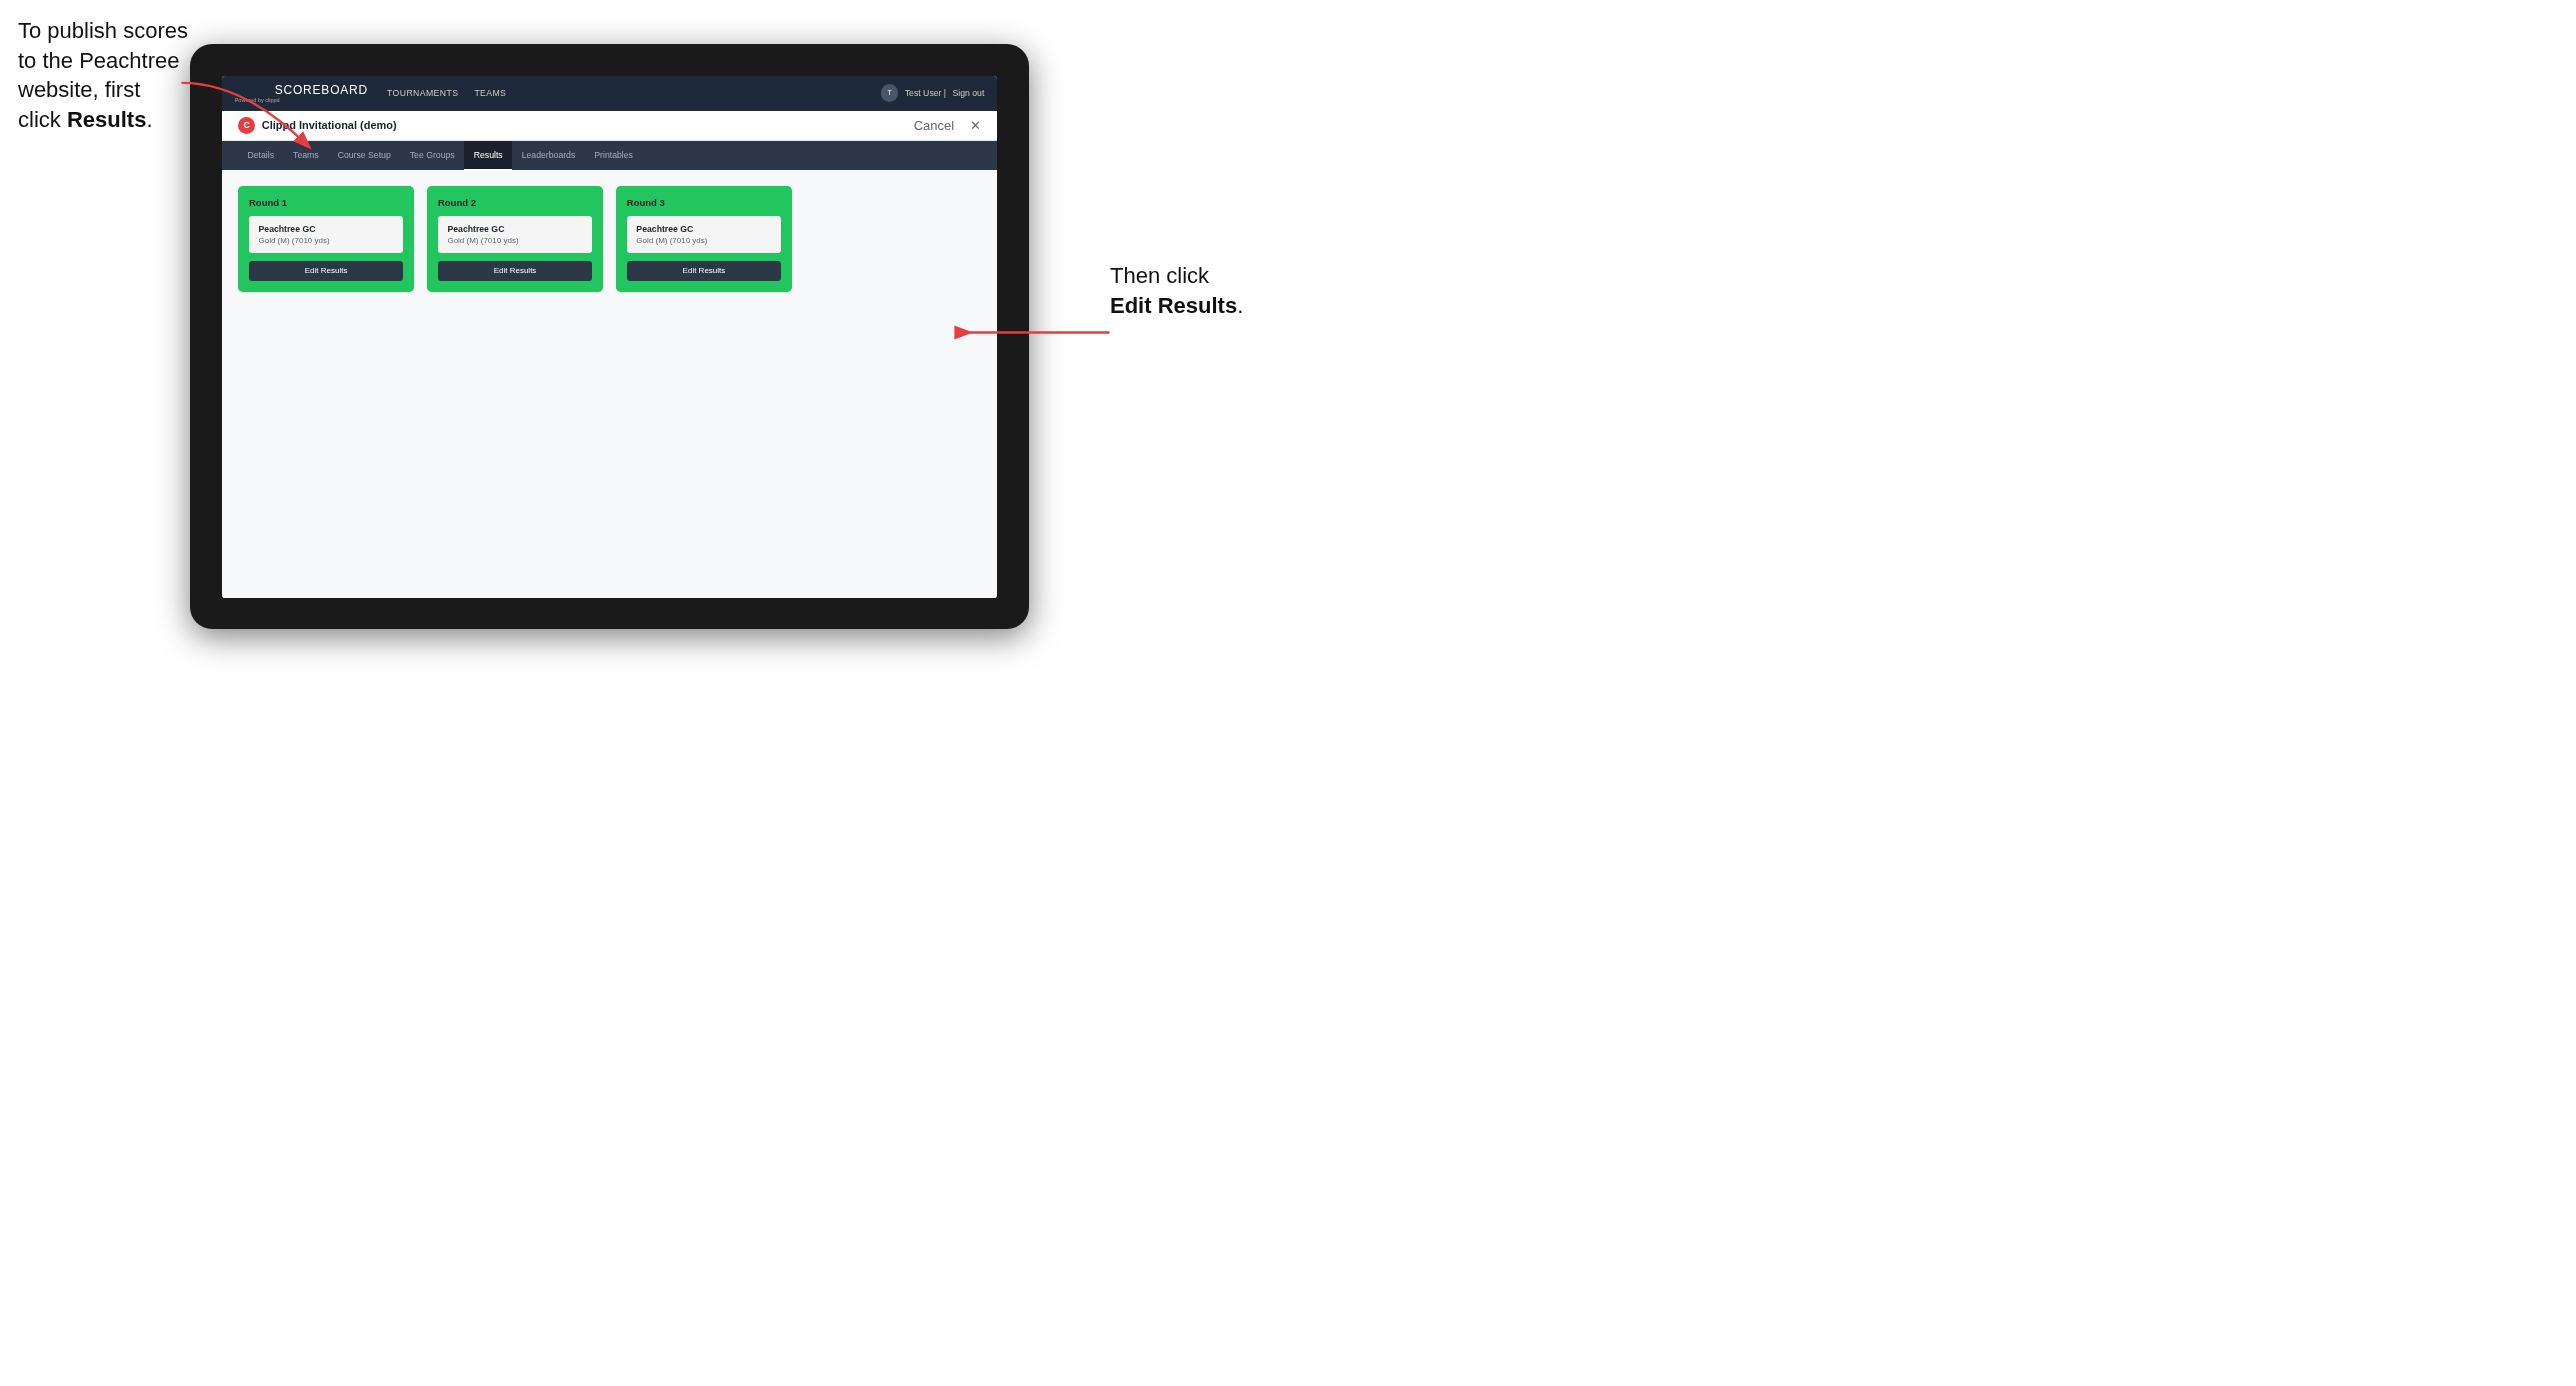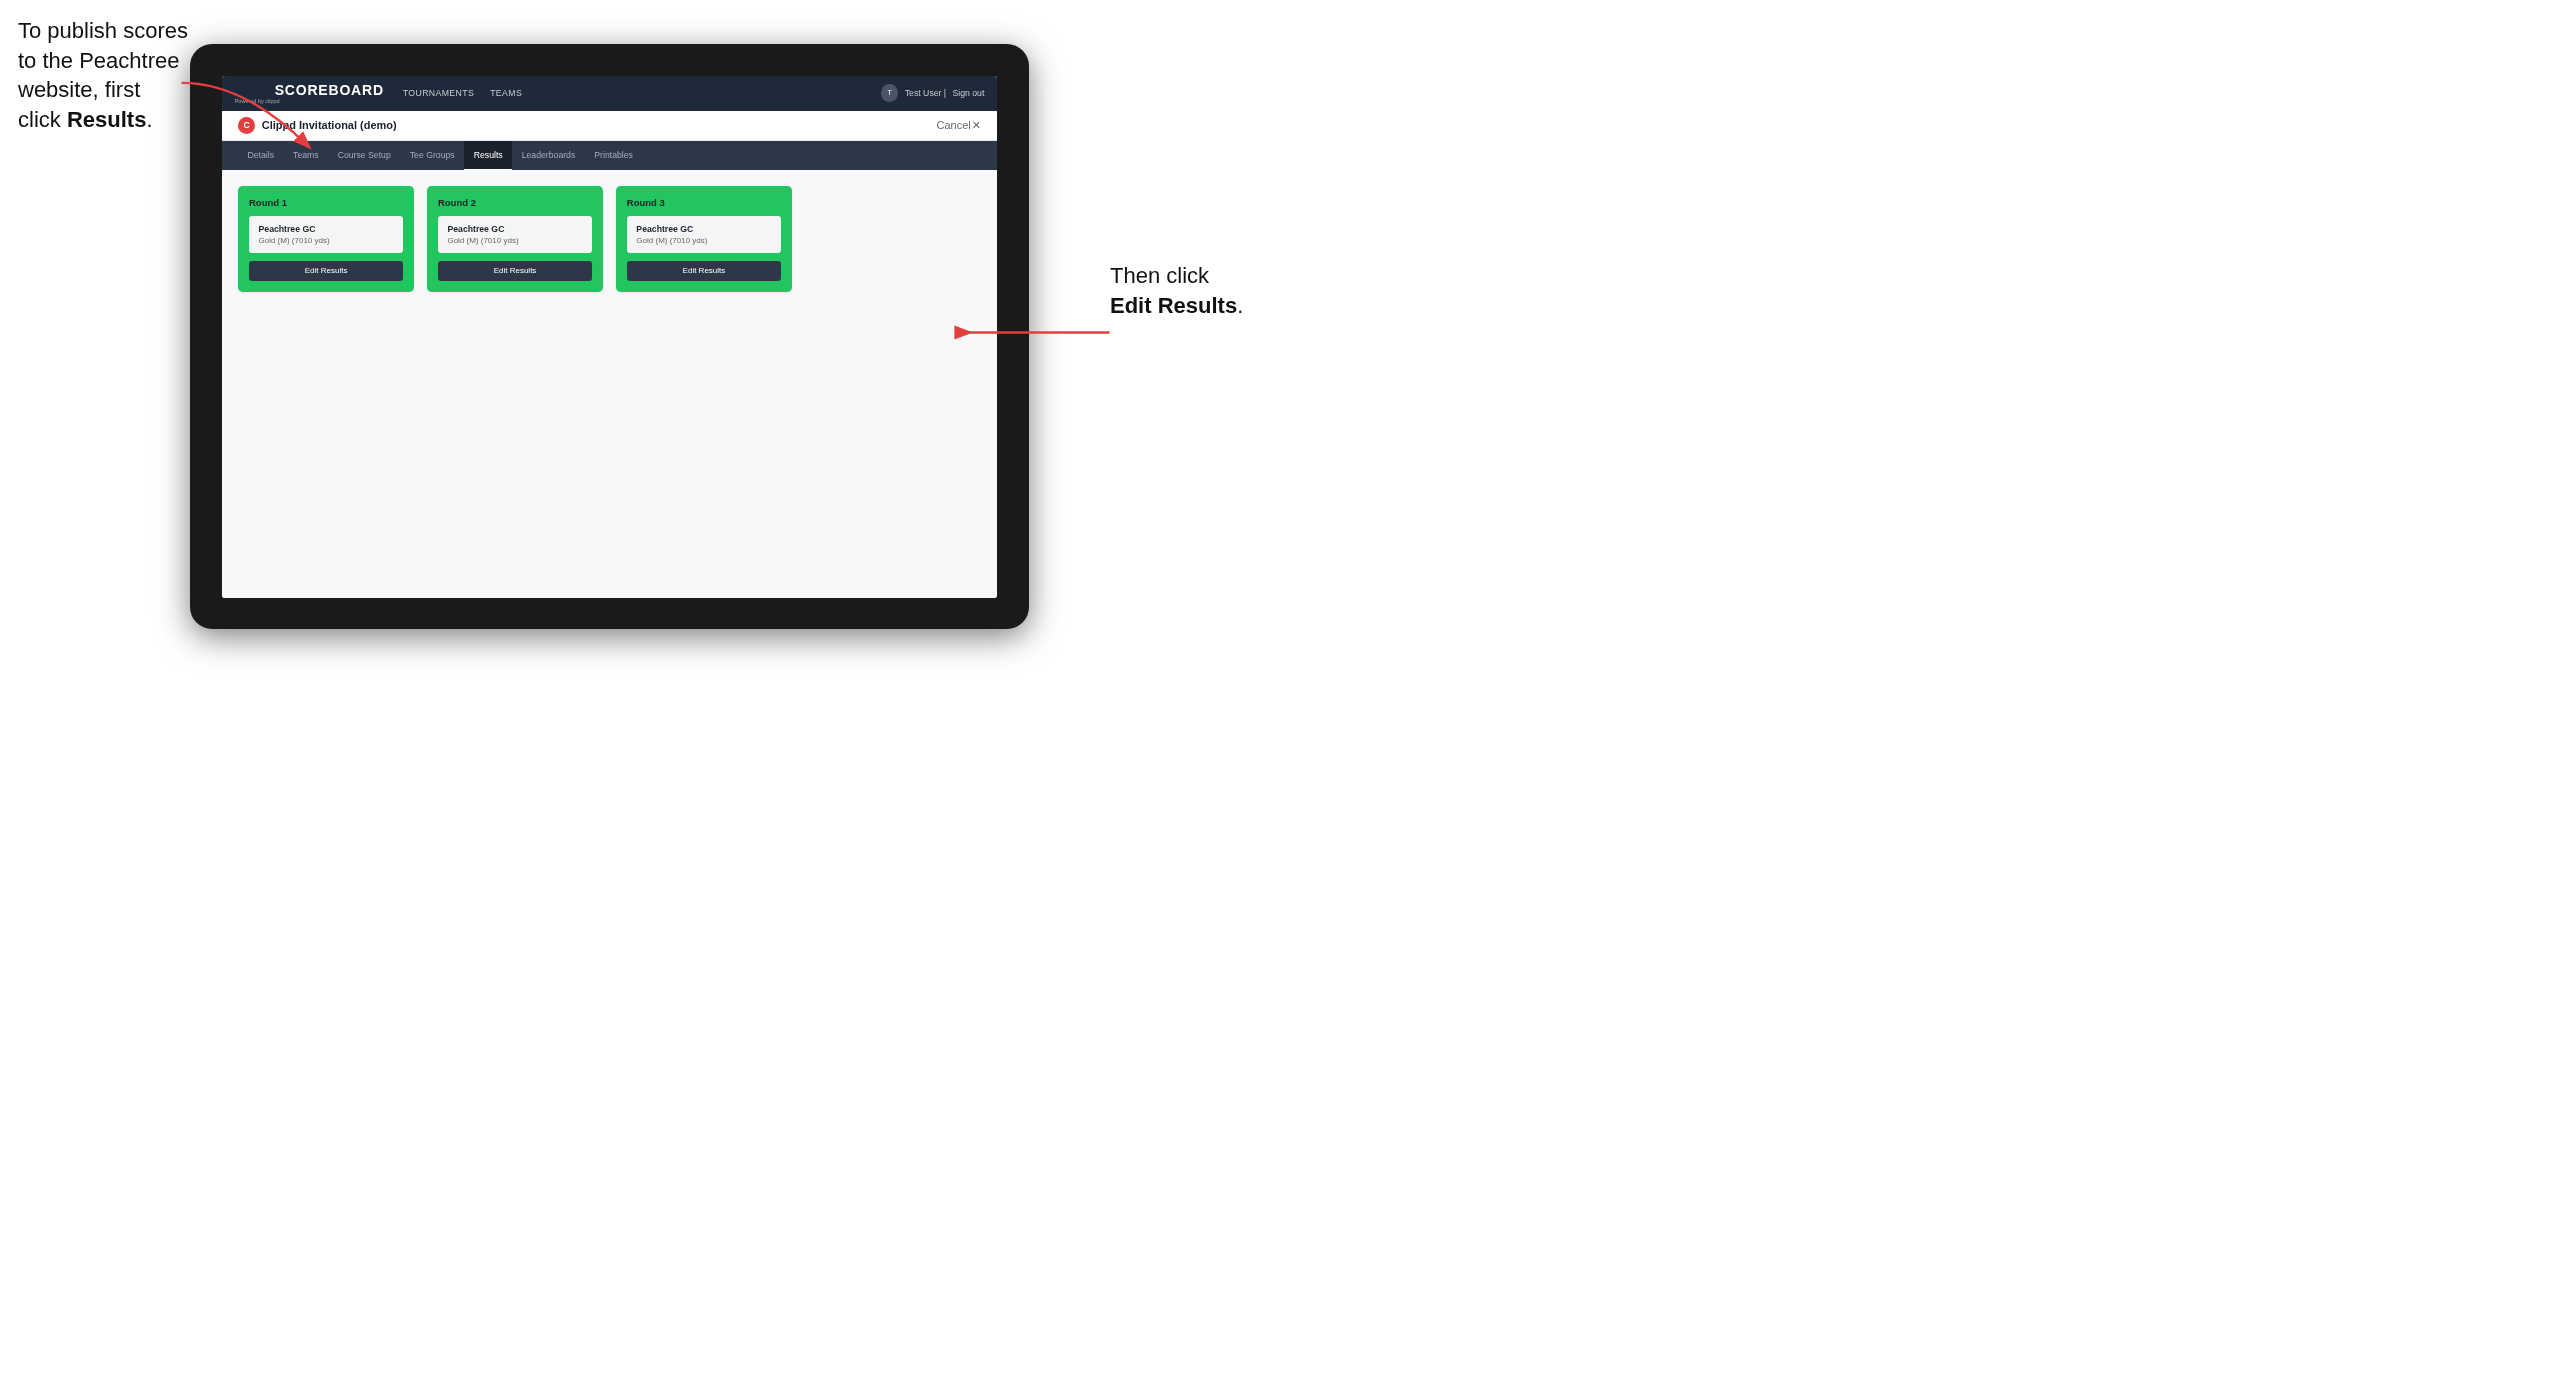--- a/index.html
+++ b/index.html
@@ -74,22 +74,22 @@
       flex-shrink: 0;
     }
 
     .logo-area {
       display: flex;
       align-items: center;
       margin-right: 19px;
     }
 
     .logo-scoreboard {
-      font-size: 14px;
-      font-weight: 700;
+      font-size: 12px;
+      font-weight: 400;
       color: #ffffff;
       letter-spacing: 0.8px;
       text-transform: uppercase;
       padding-left: 40px;
     }
 
     .logo-sub {
       font-size: 5.5px;
       color: #aaaaaa;
       margin-top: 0.8px;
@@ -161,26 +161,26 @@
       font-weight: 700;
     }
 
     .tournament-title {
       font-size: 11px;
       font-weight: 600;
       color: #1a202c;
     }
 
     .cancel-btn {
-      font-size: 11px;
+      font-size: 13px;
       color: #666;
       cursor: pointer;
       display: flex;
       align-items: center;
-      gap: 1px;
+      gap: 16px;
     }
 
     
     .tab-nav {
       background: #2d3748;
       display: flex;
       padding: 12px 16px;
       flex-shrink: 0;
       height: 28.5px;
       align-items: center;

